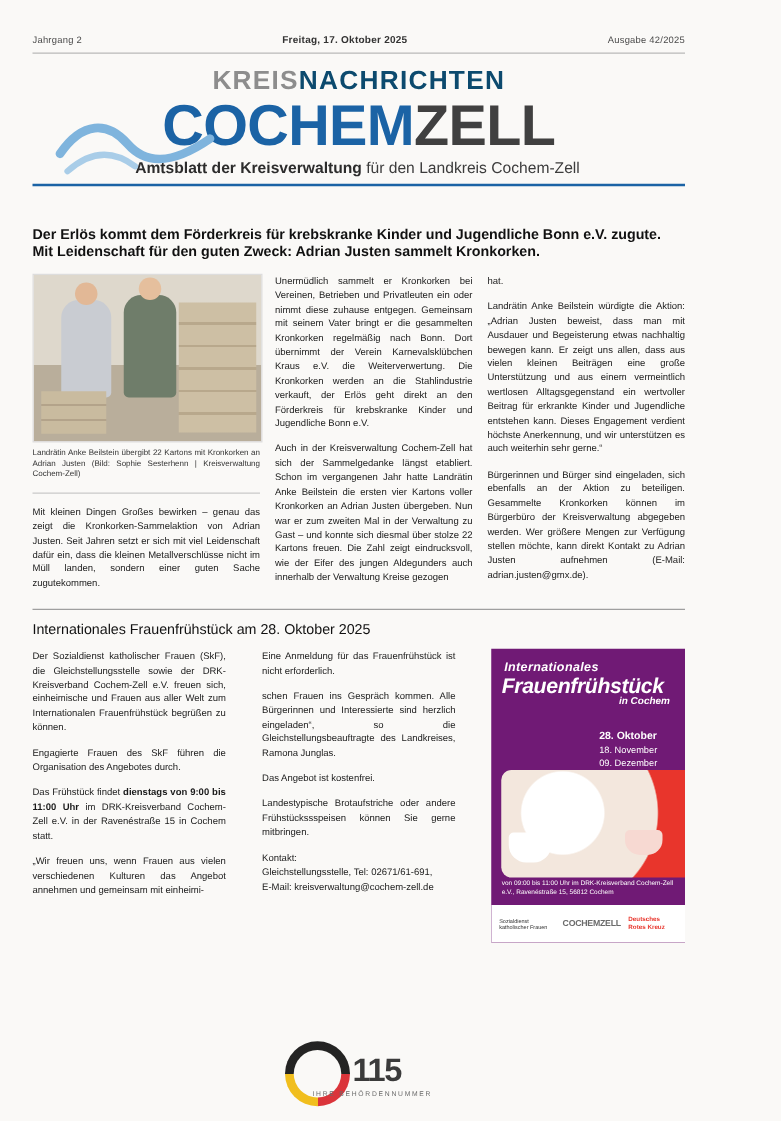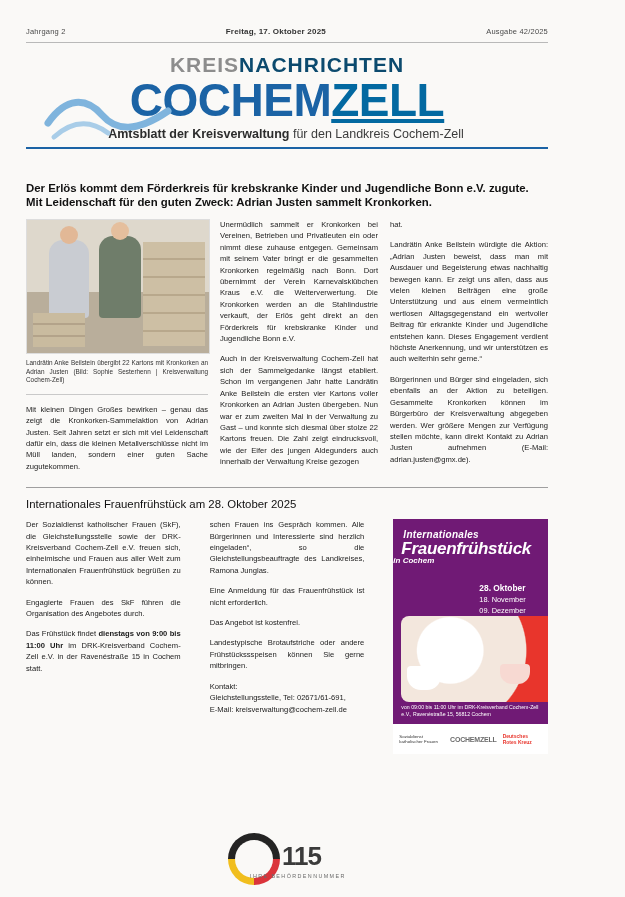--- a/index.html
+++ b/index.html
@@ -68,21 +68,21 @@
     text-align: center;
     font-size: 46px;
     font-weight: bold;
     letter-spacing: -0.5px;
     line-height: 50px;
     margin-top: -2px;
     white-space: nowrap;
   }
   .logo-line2 .co { color: #1b63a5; }
   .logo-line2 .chem { color: #1b63a5; }
-  .logo-line2 .zell { color: #0369a1; text-decoration: underline; }
+  .logo-line2 .zell { color: #404040; }
   .swoosh {
     position: absolute;
     left: 18px;
     top: 36px;
     width: 130px;
     height: 60px;
     pointer-events: none;
   }
   .subtitle {
     text-align: center;
@@ -222,21 +222,21 @@
     font-weight: bold;
     font-style: italic;
     padding: 0 0 0 8px;
     line-height: 18px;
     letter-spacing: -0.3px;
   }
   .poster .p-title3 {
     font-size: 8px;
     font-style: italic;
     font-weight: bold;
-    text-align: left;
+    text-align: right;
     padding: 0 12px 0 0;
     margin-top: -2px;
   }
   .poster .p-dates {
     position: absolute;
     left: 86px;
     top: 64px;
     font-size: 7.4px;
     line-height: 11px;
   }
@@ -395,25 +395,26 @@
   <div class="divider"></div>
 
   <div class="headline2">Internationales Frauenfrühstück am 28. Oktober 2025</div>
 
   <div class="article2">
 
     <div class="col2">
       <p>Der Sozialdienst katholischer Frauen (SkF), die Gleichstellungsstelle sowie der DRK-Kreisverband Cochem-Zell e.V. freuen sich, einheimische und Frauen aus aller Welt zum Internationalen Frauenfrühstück begrüßen zu können.</p>
       <p>Engagierte Frauen des SkF führen die Organisation des Angebotes durch.</p>
       <p><span>Das Frühstück findet </span><b>dienstags von 9:00 bis 11:00 Uhr</b><span> im DRK-Kreisverband Cochem-Zell e.V. in der Ravenéstraße 15 in Cochem statt.</span></p>
+      <p>„Wir freuen uns, wenn Frauen aus vielen verschiedenen Kulturen das Angebot annehmen und gemeinsam mit einheimi-</p>
     </div>
 
     <div class="col2">
+      <p>Eine Anmeldung für das Frauenfrühstück ist nicht erforderlich.</p>
       <p>schen Frauen ins Gespräch kommen. Alle Bürgerinnen und Interessierte sind herzlich eingeladen“, so die Gleichstellungsbeauftragte des Landkreises, Ramona Junglas.</p>
-      <p>Eine Anmeldung für das Frauenfrühstück ist nicht erforderlich.</p>
       <p>Das Angebot ist kostenfrei.</p>
       <p>Landestypische Brotaufstriche oder andere Frühstückssspeisen können Sie gerne mitbringen.</p>
       <p>
         <span>Kontakt:</span><br>
         <span>Gleichstellungsstelle, Tel: 02671/61-691,</span><br>
         <span>E-Mail: kreisverwaltung@cochem-zell.de</span>
       </p>
     </div>
 
     <div class="poster">

